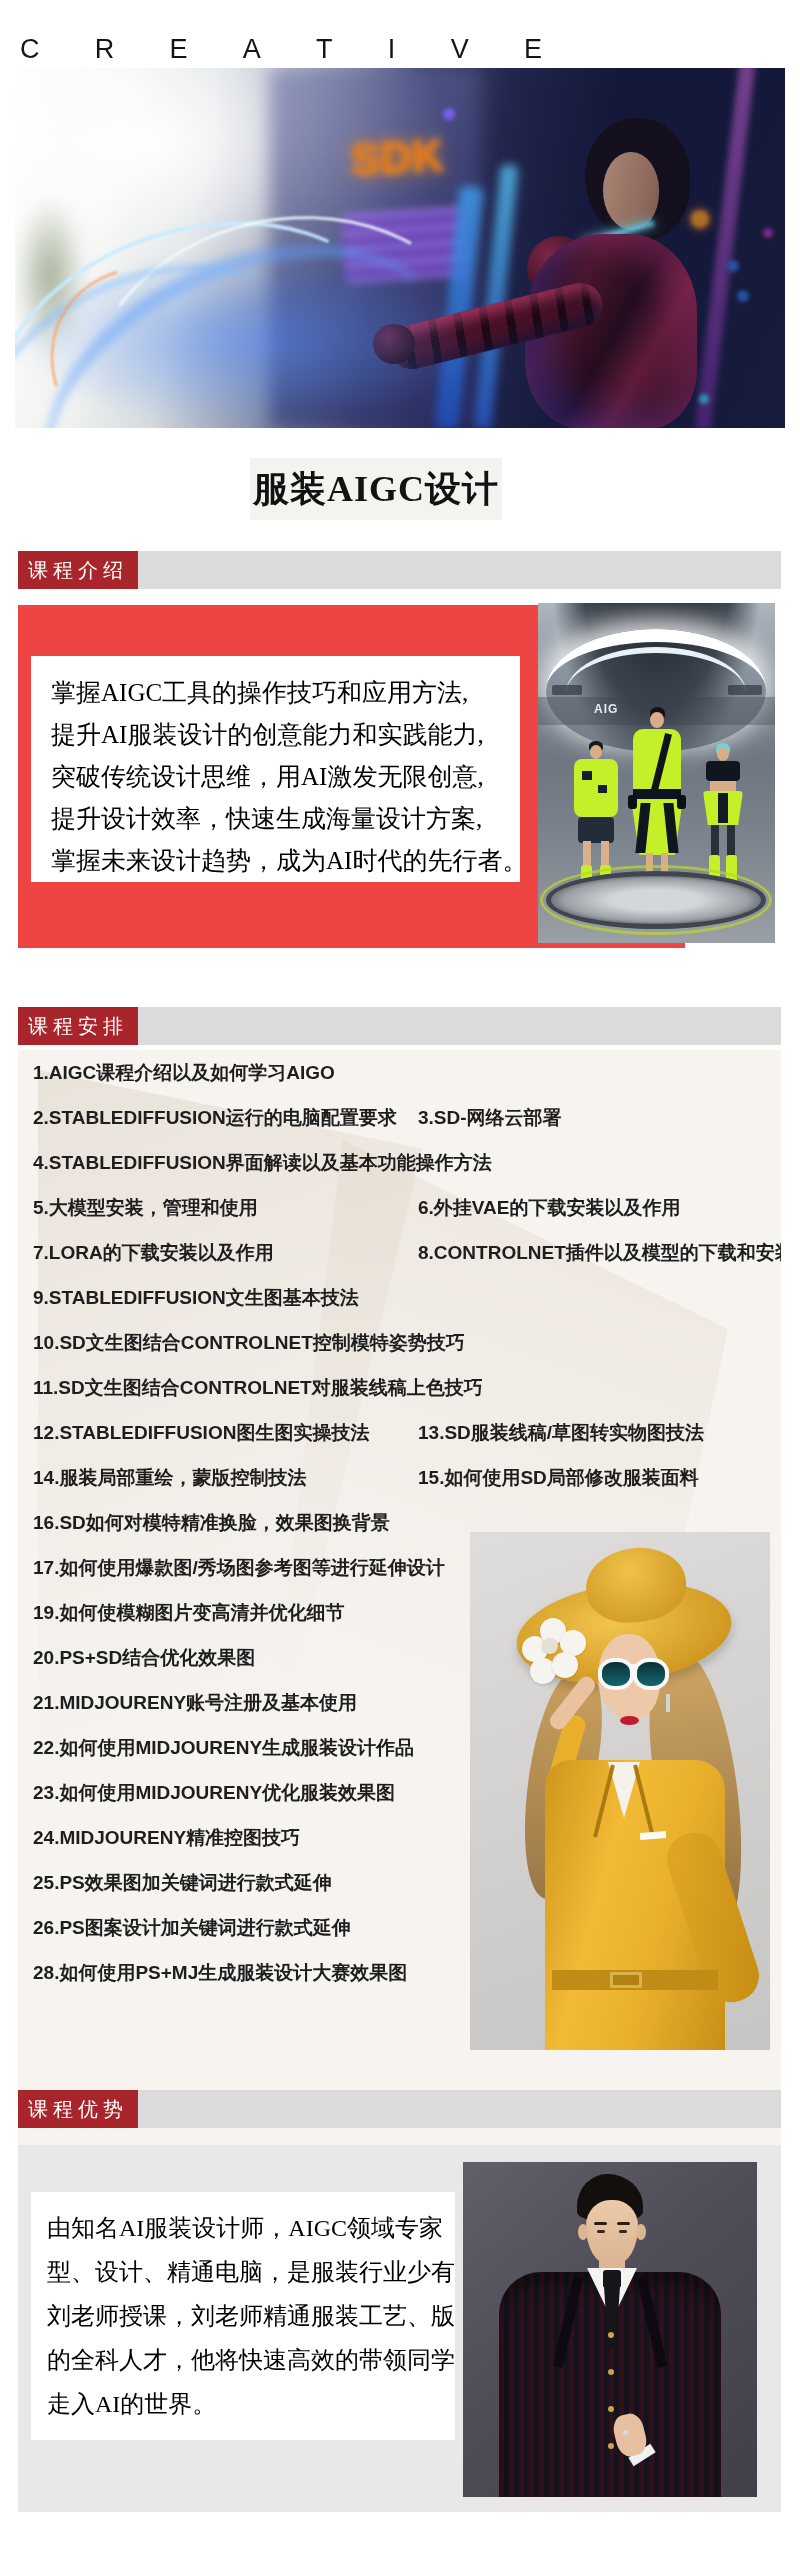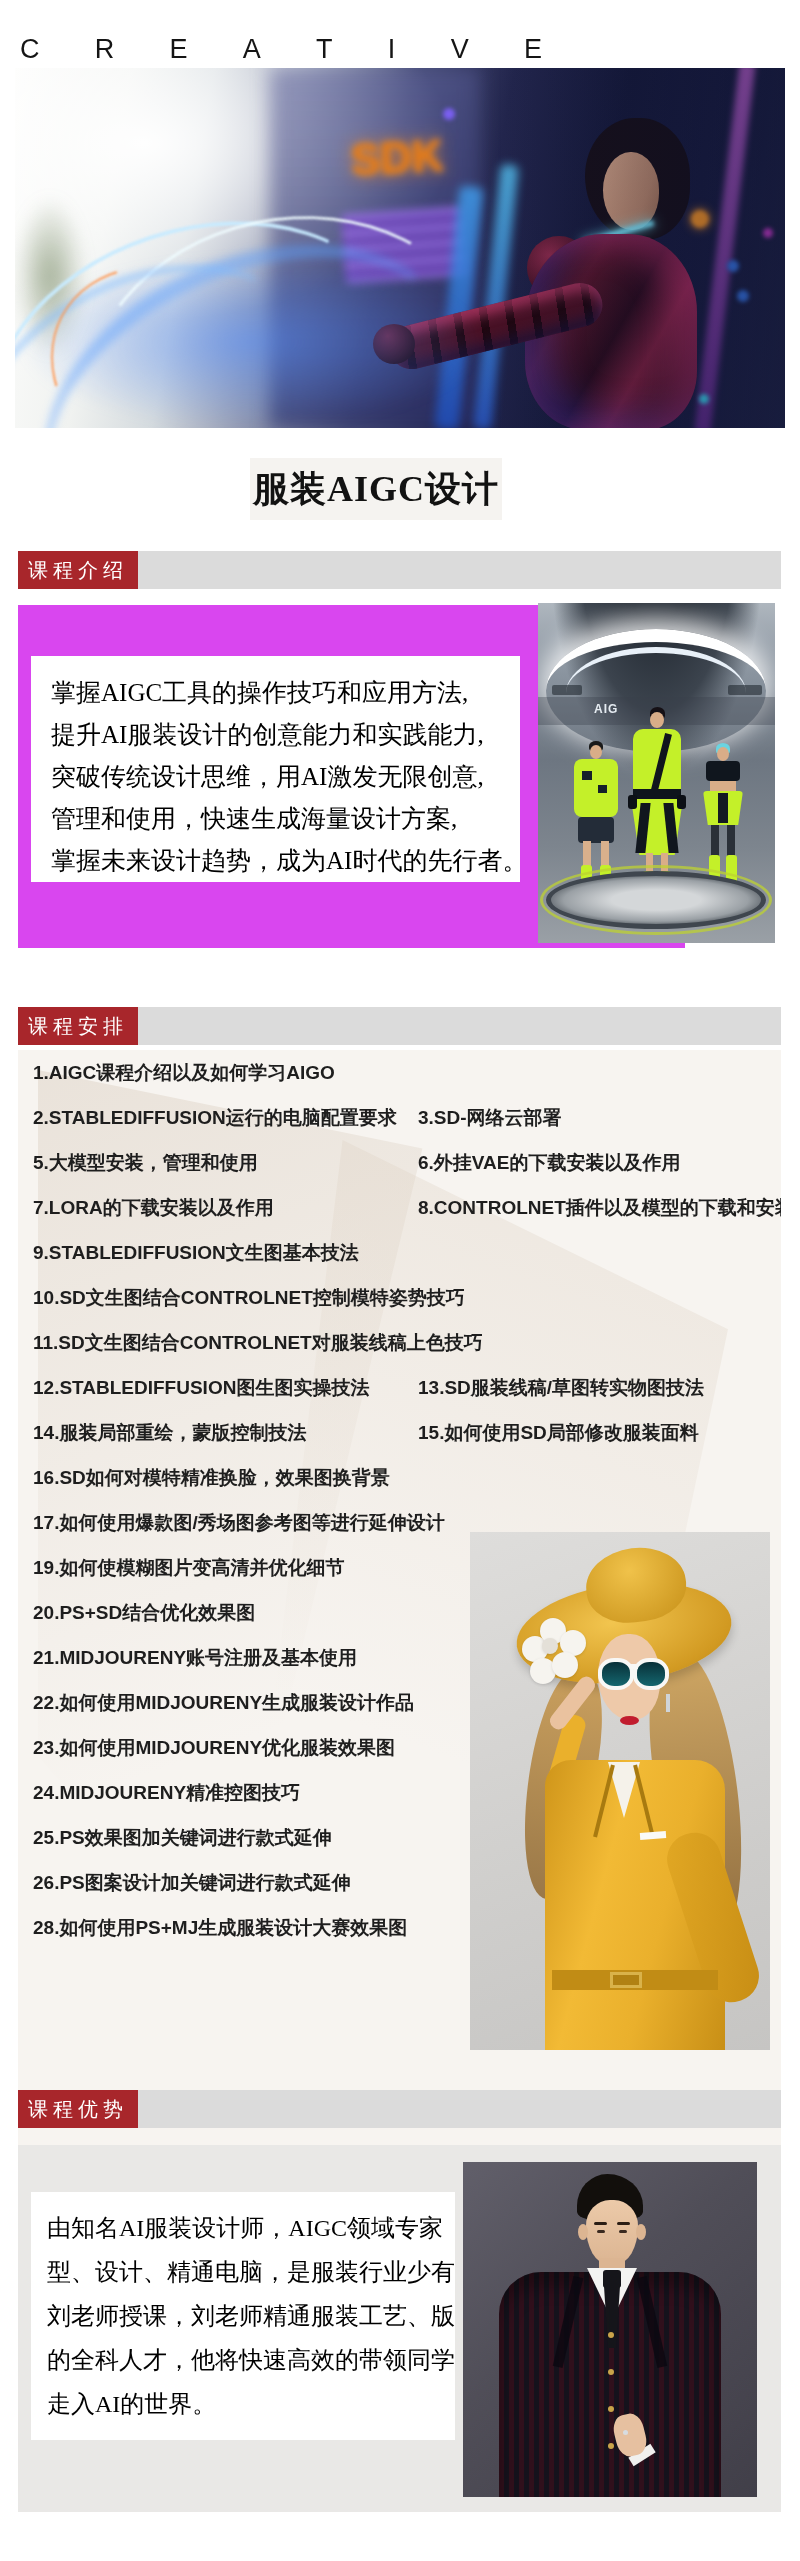--- a/index.html
+++ b/index.html
@@ -83,21 +83,21 @@
   .title-box span{font-family:"Liberation Serif","DejaVu Serif",serif;font-weight:bold;
         font-size:36px;color:#121212;letter-spacing:1px;}
 
   
   .sec-red{width:120px;height:38px;background:#a8262b;display:flex;align-items:center;
         justify-content:center;color:#ffffff;font-family:"Liberation Serif","DejaVu Serif",serif;
         font-size:20px;letter-spacing:5px;}
   .sec-bar{left:138px;width:643px;height:38px;background:#dbdbdb;}
 
   
-  .intro-box{left:18px;top:605px;width:667px;height:343px;background:#d946ef;}
+  .intro-box{left:18px;top:605px;width:667px;height:343px;background:#ef4444;}
   .intro-text{left:13px;top:51px;width:489px;height:226px;background:#ffffff;
         padding:16px 0 0 20px;box-sizing:border-box;}
   .intro-text div{font-family:"Liberation Serif","DejaVu Serif",serif;font-size:25px;
         line-height:42px;color:#000;white-space:nowrap;}
 
   
   .aig{left:520px;top:-2px;width:237px;height:340px;overflow:hidden;
         background:linear-gradient(180deg,#aeb6be 0%,#8b95a0 20%,#6d7681 46%,#7d858e 72%,#9aa0a6 100%);}
   .aig .ceil{left:0;top:0;width:237px;height:200px;
         background:radial-gradient(ellipse at 50% -30%,#252c35 22%,#3c444e 46%,rgba(60,68,78,0) 64%);}
@@ -259,21 +259,21 @@
   <div class="abs sec-red" style="left:18px;top:551px;">
     <span>课程介绍</span>
   </div>
   <div class="abs sec-bar" style="top:551px;"></div>
 
   <div class="abs intro-box">
     <div class="abs intro-text">
       <div>掌握AIGC工具的操作技巧和应用方法,</div>
       <div>提升AI服装设计的创意能力和实践能力,</div>
       <div>突破传统设计思维，用AI激发无限创意,</div>
-      <div>管理和使用，快速生成海量设计方案,</div>
+      <div>提升设计效率，快速生成海量设计方案,</div>
       <div>掌握未来设计趋势，成为AI时代的先行者。</div>
     </div>
 
     <div class="abs aig">
       <div class="abs ceil"></div>
       <div class="abs ring1"></div>
       <div class="abs ring2"></div>
       <div class="abs band"></div>
       <div class="abs wall-text">AIG</div>
       <div class="abs panel" style="left:14px;top:82px;width:30px;"></div>
@@ -334,20 +334,23 @@
   <div class="abs list-box">
     <div class="abs bgshape1"></div>
     <div class="abs bgshape2"></div>
     <div class="abs rows">
       <div class="row">
           <span>1.AIGC课程介绍以及如何学习AIGO</span>
         </div>
       <div class="row">
           <span>2.STABLEDIFFUSION运行的电脑配置要求</span>
           <span class="c2">3.SD-网络云部署</span>
+        </div>
+      <div class="row">
+          <span>4.STABLEDIFFUSION界面解读以及基本功能操作方法</span>
         </div>
       <div class="row">
           <span>5.大模型安装，管理和使用</span>
           <span class="c2">6.外挂VAE的下载安装以及作用</span>
         </div>
       <div class="row">
           <span>7.LORA的下载安装以及作用</span>
           <span class="c2">8.CONTROLNET插件以及模型的下载和安装</span>
         </div>
       <div class="row">

